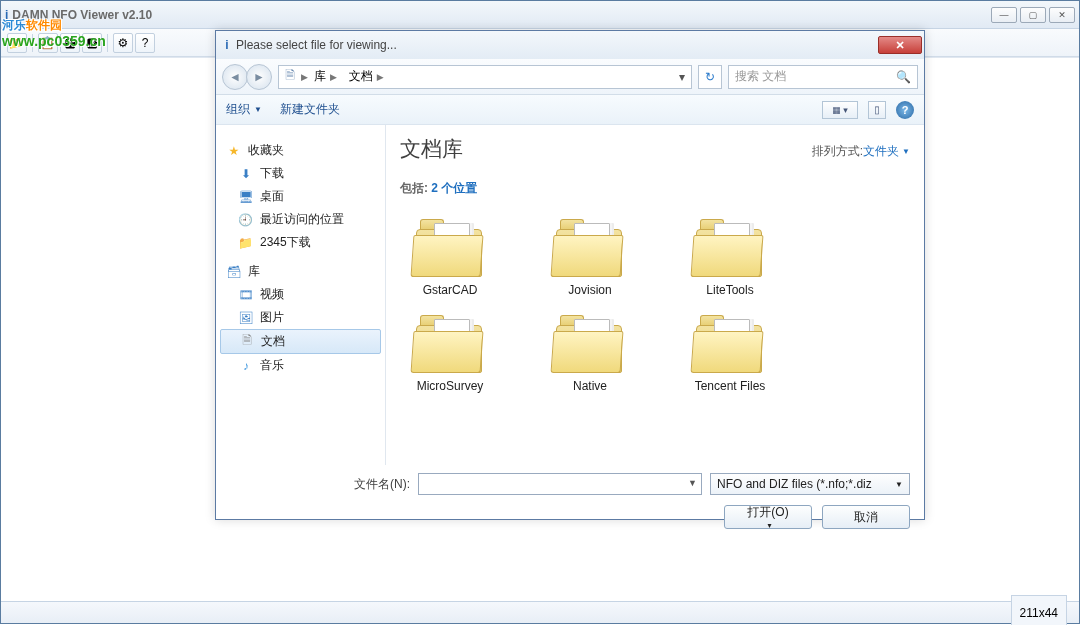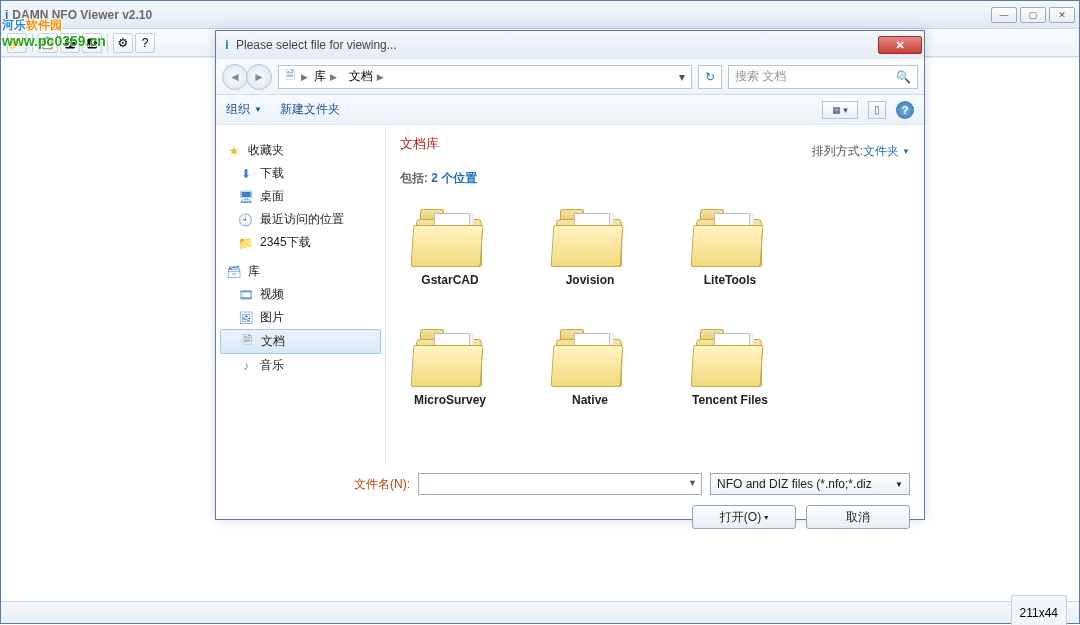--- a/index.html
+++ b/index.html
@@ -62,42 +62,42 @@
 .side-ico { width: 16px; height: 16px; display: flex; align-items: center; justify-content: center; font-size: 12px; }
 .star { color: #f6b72a; }
 .bluebox { color: #3a7fc5; }
 .folder-mini { color: #e0c060; }
 .note { color: #4a9de0; font-weight: bold; }
 .lib { color: #3a7fc5; }
 .doc { color: #888; }
 
 .content { flex: 1; padding: 10px 14px; overflow: auto; }
 .lib-head { display: flex; justify-content: space-between; align-items: flex-start; }
-.lib-title { color: #b91c1c; font-size: 13px; }
+.lib-title { color: #404040; font-size: 21px; }
 .lib-sub { color: #666; margin-top: 17px; font-weight: bold; }
 .lib-sub .cnt { color: #1f6fbf; }
 .sort-area { color: #555; display: flex; align-items: center; padding-top: 8px; }
 .sort-area .val { color: #1f6fbf; display: flex; align-items: center; gap: 3px; }
-.file-grid { display: flex; flex-wrap: wrap; gap: 38px 40px; margin-top: 18px; font-weight: bold; }
+.file-grid { display: flex; flex-wrap: wrap; gap: 14px 40px; margin-top: 18px; }
 .file-item { width: 100px; text-align: center; }
 .folder-big { width: 76px; height: 62px; margin: 0 auto 6px; position: relative; }
 .folder-back { position: absolute; bottom: 0; left: 4px; width: 66px; height: 48px; background: linear-gradient(#f3e3a1,#e6cc6e); border: 1px solid #caa94b; border-radius: 4px 4px 2px 2px; }
 .folder-tab { position: absolute; top: 4px; left: 8px; width: 24px; height: 12px; background: linear-gradient(#f3e3a1,#e6cc6e); border: 1px solid #caa94b; border-bottom: none; border-radius: 3px 3px 0 0; }
 .folder-front { position: absolute; bottom: 0; left: 0; width: 70px; height: 42px; background: linear-gradient(#fff4c2,#f0d97c); border: 1px solid #caa94b; border-radius: 2px 2px 3px 3px; transform: skewX(-4deg); }
 .folder-pages { position: absolute; top: 8px; left: 22px; width: 36px; height: 40px; background: #fff; border: 1px solid #bbb; border-radius: 1px; box-shadow: 2px 0 0 #f4f4f4, 4px 0 0 #ececec; }
 .file-label { color: #222; font-size: 12px; }
 
 .bottom-area { padding: 8px 14px 14px; }
 .row { display: flex; align-items: center; gap: 8px; margin-bottom: 10px; }
-.lbl-filename { width: 180px; text-align: right; color: #c2410c; }
+.lbl-filename { width: 180px; text-align: right; color: #404040; }
 .filename-input { flex: 1; height: 22px; border: 1px solid #99aabf; background: #fff; position: relative; }
 .filename-input .dd { position: absolute; right: 4px; top: 4px; color: #555; font-size: 9px; }
 .filter-select { width: 200px; height: 22px; border: 1px solid #99aabf; background: linear-gradient(#fefefe,#ecf2f8); display: flex; align-items: center; padding: 0 6px; justify-content: space-between; color: #222; }
 .btn-row { display: flex; justify-content: flex-end; gap: 10px; padding-right: 0; }
-.dlg-btn { width: 104px; height: 24px; border: 1px solid #8da6c0; background: linear-gradient(#fdfefe,#e6eef6); border-radius: 3px; display: flex; align-items: center; justify-content: center; color: #222; }
+.dlg-btn { width: 88px; height: 24px; border: 1px solid #8da6c0; background: linear-gradient(#fdfefe,#e6eef6); border-radius: 3px; display: flex; align-items: center; justify-content: center; color: #222; flex-direction: column; }
 </style>
 </head>
 <body>
 
 <div class="main-window">
   <div class="main-titlebar">
     <span style="color:#2a6ab4;font-weight:bold;">i</span>
     <span class="main-title">DAMN NFO Viewer v2.10</span>
     <div class="win-controls">
       <div class="win-btn">—</div>

